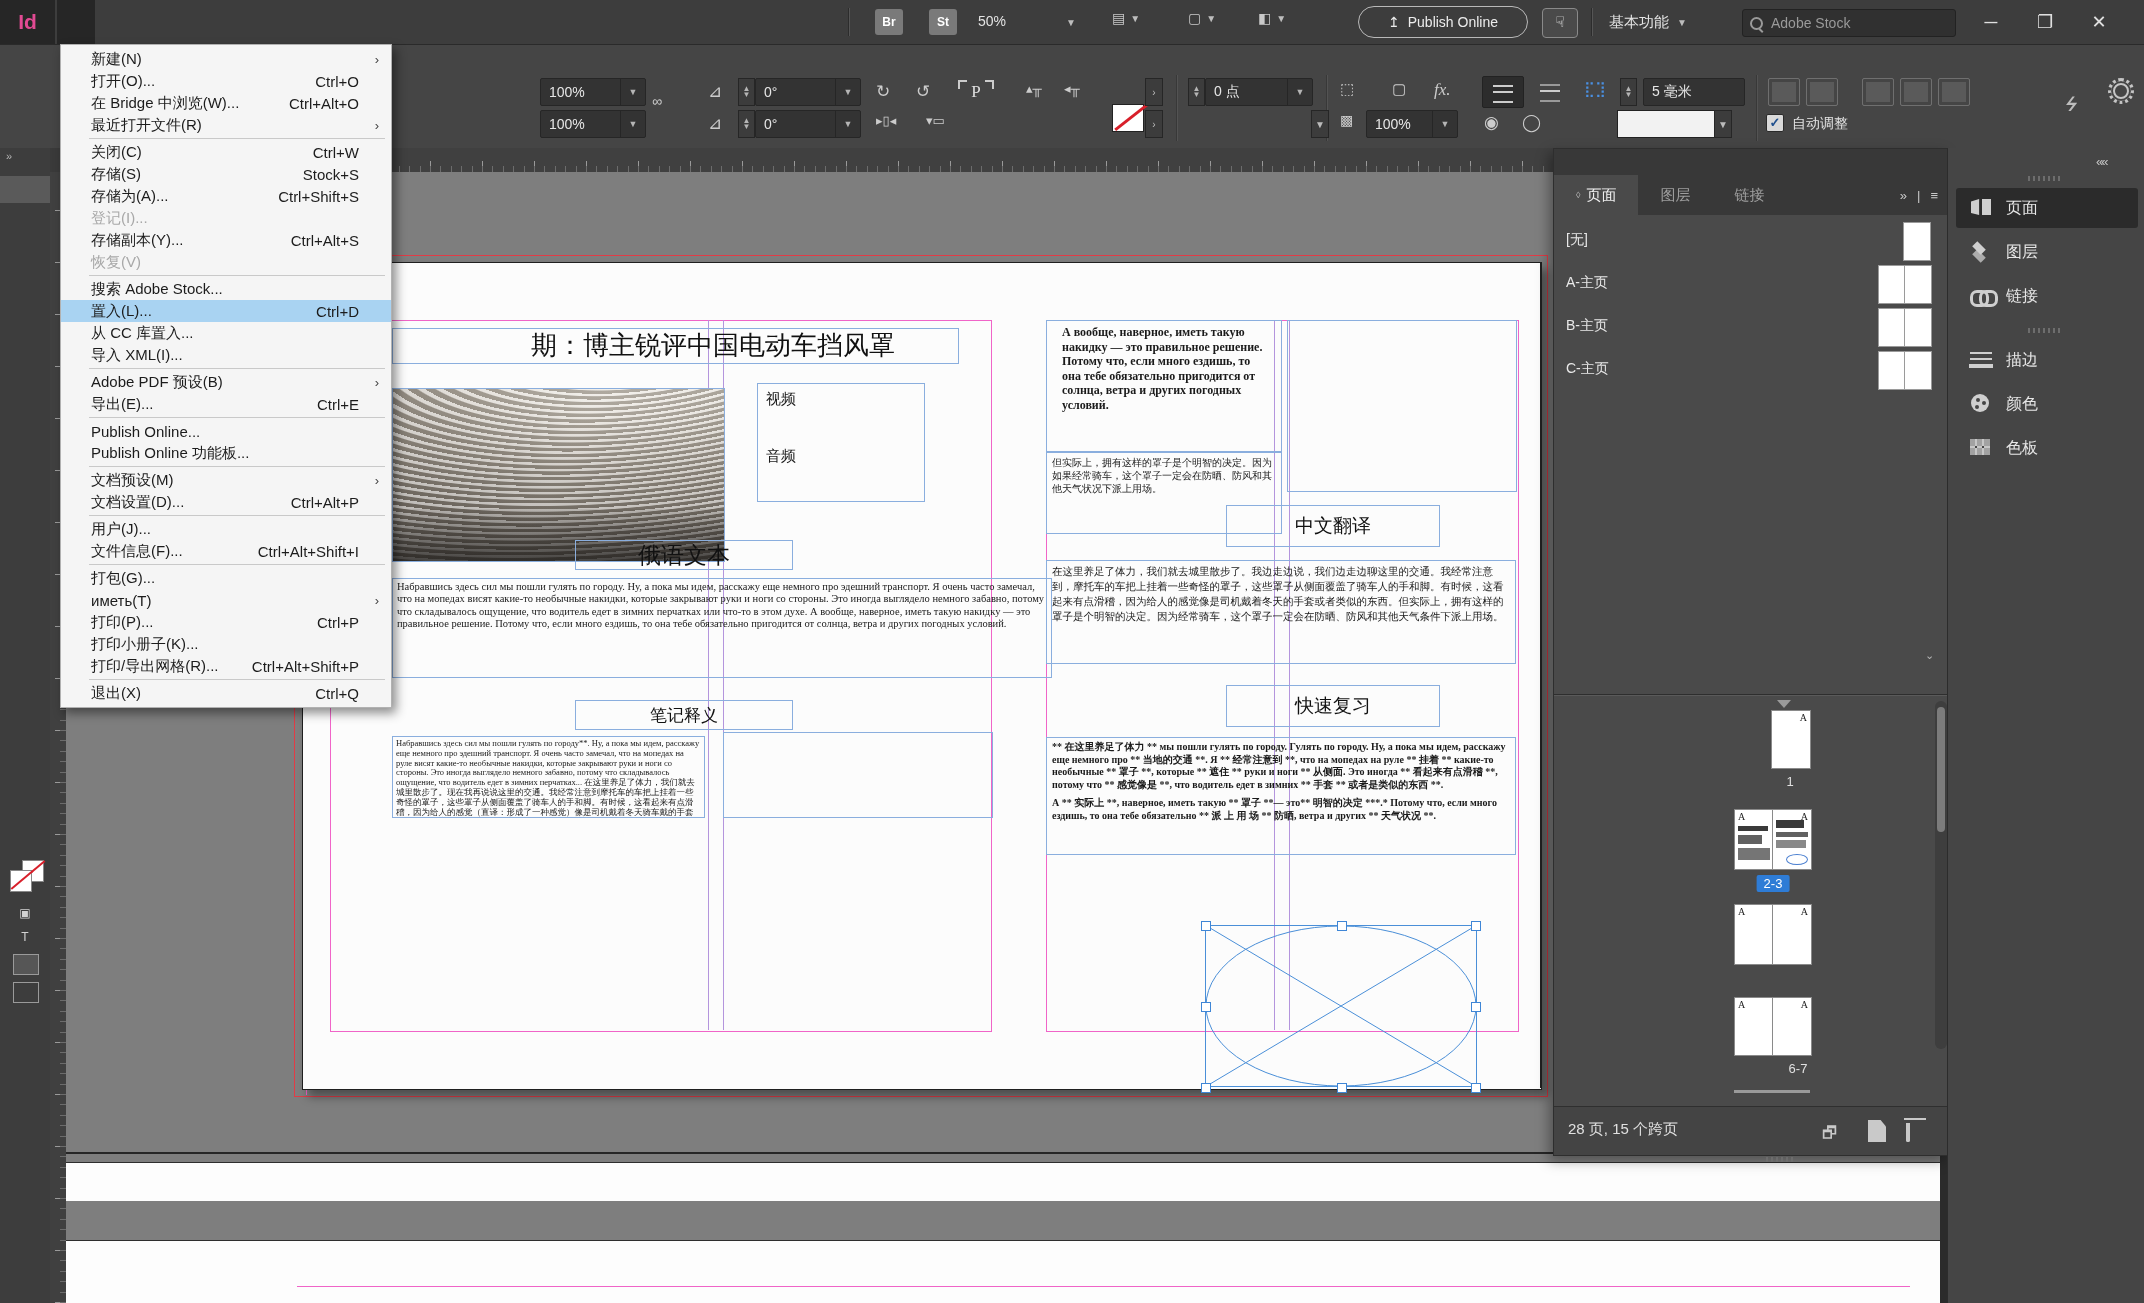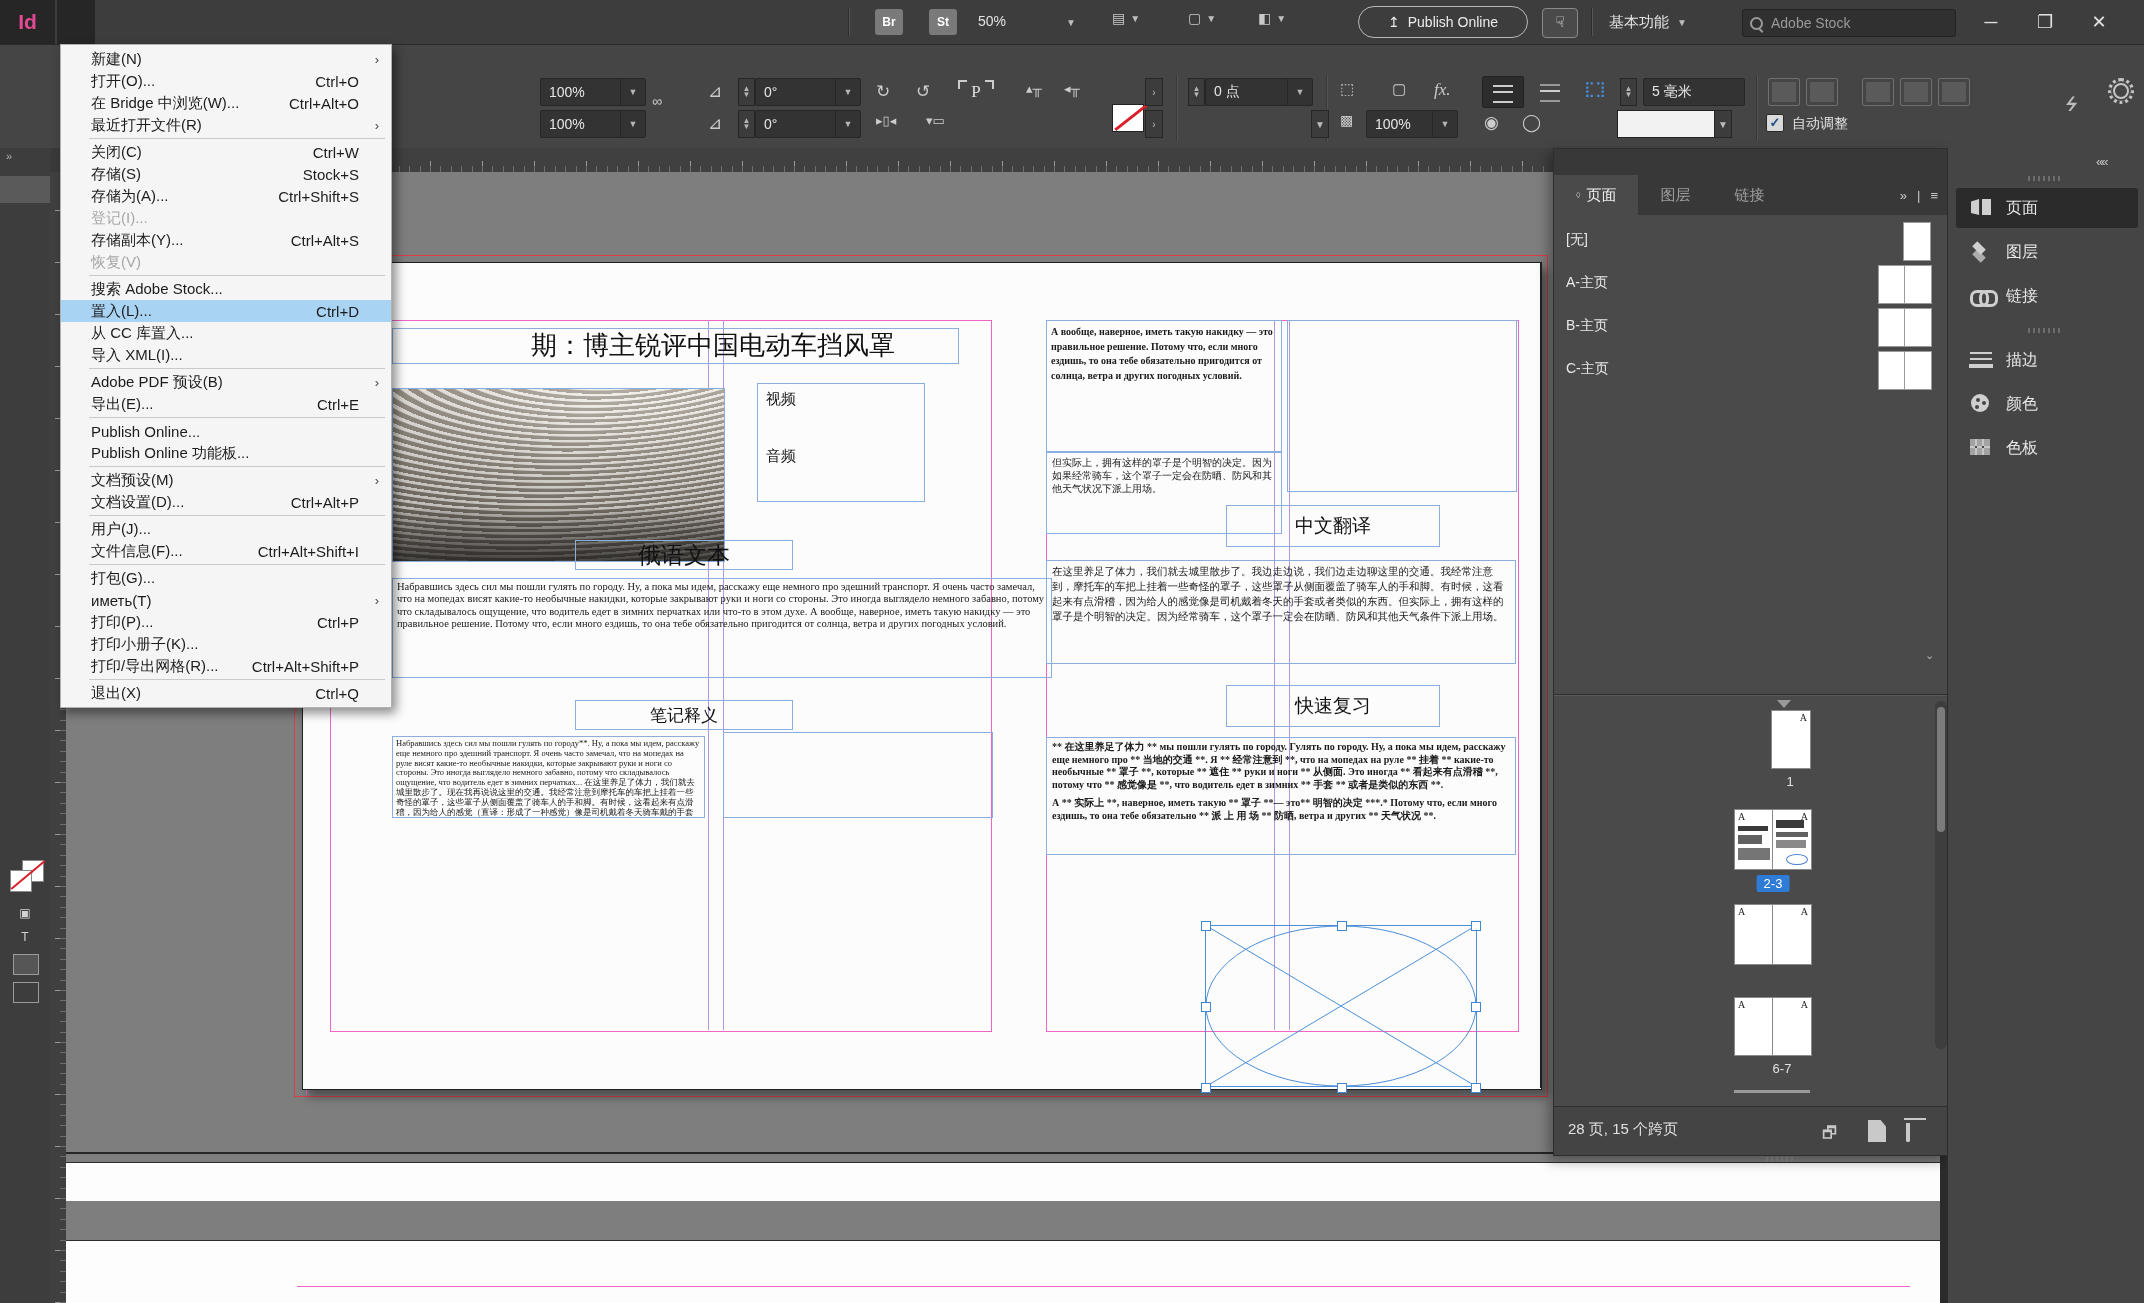--- a/index.html
+++ b/index.html
@@ -425,21 +425,21 @@
         <div></div>
         <div></div>
         <div></div>
         <div></div>
         <div></div>
         <div></div>
         <div></div>
       </div>
   </div>
 
-  <div class="frame rus abs" style="left:980px;top:148px;width:236px;height:132px;font-weight:bold;font-size:10px;line-height:14.6px;padding:4px 4px;box-sizing:border-box;">А вообще, наверное, иметь такую накидку — это правильное решение. Потому что, если много ездишь, то она тебе обязательно пригодится от солнца, ветра и других погодных условий.</div>
+  <div class="frame rus abs" style="left:980px;top:148px;width:236px;height:132px;font-weight:bold;font-size:12px;line-height:14.6px;padding:4px 15px;box-sizing:border-box;">А вообще, наверное, иметь такую накидку — это правильное решение. Потому что, если много ездишь, то она тебе обязательно пригодится от солнца, ветра и других погодных условий.</div>
   <div class="frame abs" style="left:980px;top:280px;width:236px;height:82px;font-size:10px;line-height:13px;padding:3px 5px;box-sizing:border-box;">但实际上，拥有这样的罩子是个明智的决定。因为如果经常骑车，这个罩子一定会在防晒、防风和其他天气状况下派上用场。</div>
   <div class="frame abs" style="left:1221px;top:148px;width:230px;height:172px;font-size:9.5px;line-height:11.6px;padding:3px 4px;box-sizing:border-box;font-family:'Liberation Serif',serif;">
     <div>
 
     <div></div>
         <div></div>
         <div></div>
         <div></div>
         <div></div>
         <div></div>
@@ -548,21 +548,21 @@
     <span class="pgA" style="right:3px;">A</span>
     </div>
   <div class="pglabel" style="left:236px;top:845px;margin-top:40px;">4-5</div>
 
   <div class="pthumb" style="left:180px;top:848px;width:38px;height:57px;">
     <span class="pgA" style="left:3px;">A</span>
     </div>
   <div class="pthumb" style="left:218px;top:848px;width:38px;height:57px;">
     <span class="pgA" style="right:3px;">A</span>
     </div>
-  <div class="pglabel" style="left:228px;top:912px;">6-7</div>
+  <div class="pglabel" style="left:244px;top:912px;">6-7</div>
 
   <div id="pv-scroll" class="abs"></div>
   <div id="pv-thumb" class="abs"></div>
   <div id="ph-scroll" class="abs">
     <div class="abs" style="left:170px;top:3px;width:76px;height:3px;background:#9a9a9a;"></div>
   </div>
   <div id="panel-status" class="abs">
     <span class="abs" style="left:14px;top:13px;font-size:15px;color:#e0e0e0;">28 页, 15 个跨页</span>
     <span class="statusicon abs" style="left:268px;">🗗</span>
     <span class="newpage abs" style="left:314px;top:13px;"></span>

